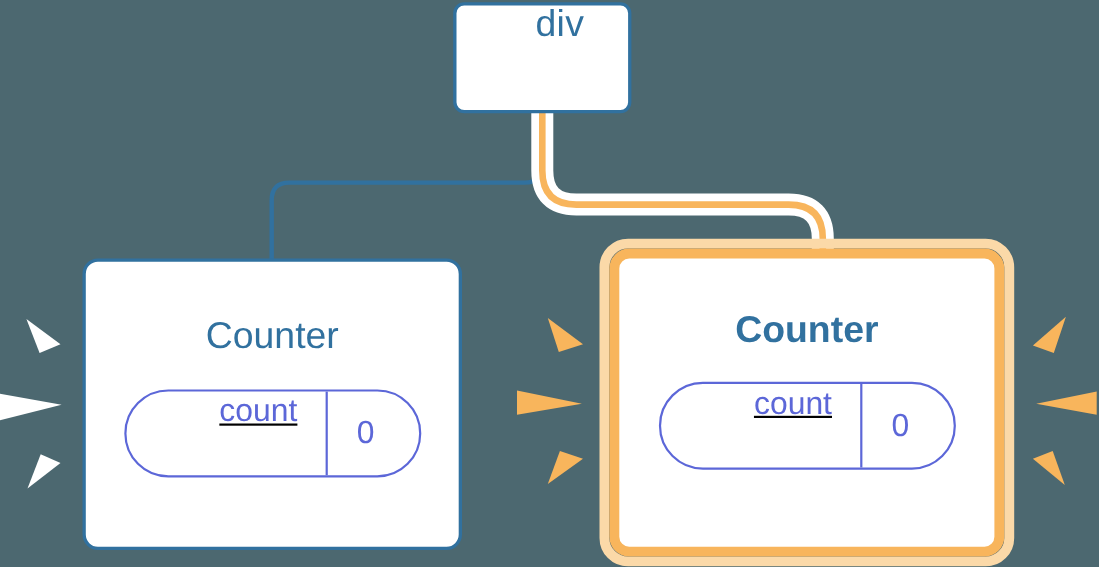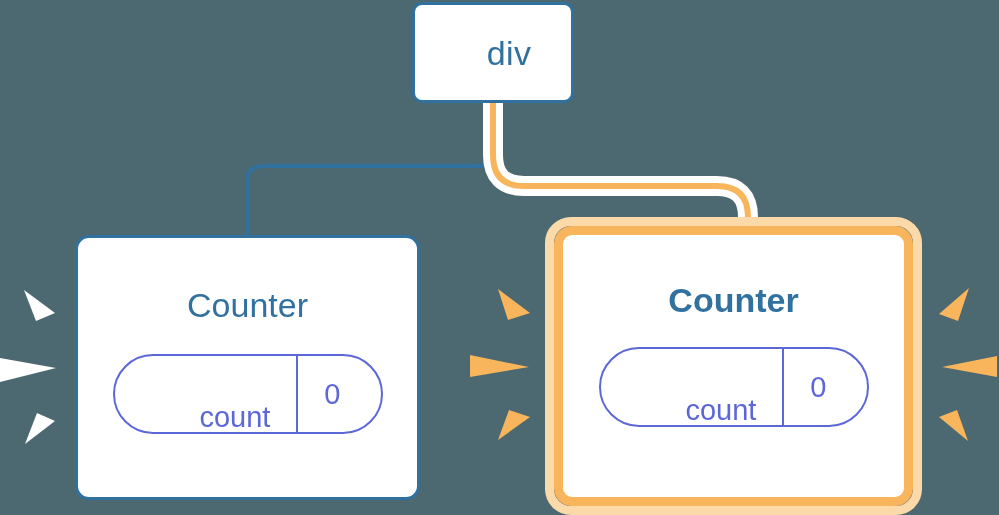--- a/index.html
+++ b/index.html
@@ -37,21 +37,20 @@
     align-items: center;
   }
 
   .node-div {
     left: 412px;
     top: 2px;
     width: 162px;
     height: 101px;
     border: 3px solid #31719f;
     border-radius: 10px;
-    justify-content: center;
     z-index: 6;
     padding-left: 32px;
   }
   .node-div .node-title {
     font-size: 34px;
     color: #31719f;
     font-weight: 400;
     letter-spacing: 0.3px;
     line-height: 1;
   }
@@ -112,24 +111,25 @@
     position: relative;
     display: flex;
     align-items: stretch;
     box-sizing: border-box;
     border: 2px solid #5c67d8;
     border-radius: 999px;
     background: #ffffff;
   }
   .pill-left {
     flex: 1 1 auto;
-    padding: 15px 26px 0 40px;
-    display: flex;
-    align-items: flex-end;
+    padding: 4px 26px 0 40px;
+    display: flex;
+    align-items: flex-start;
     justify-content: flex-end;
+    text-decoration: underline;
   }
   .pill-right {
     flex: 0 0 auto;
     border-left: 2px solid #5c67d8;
     padding: 0 40px 0 26px;
     display: flex;
     align-items: center;
     justify-content: flex-start;
   }
   .pill-key, .pill-val {

